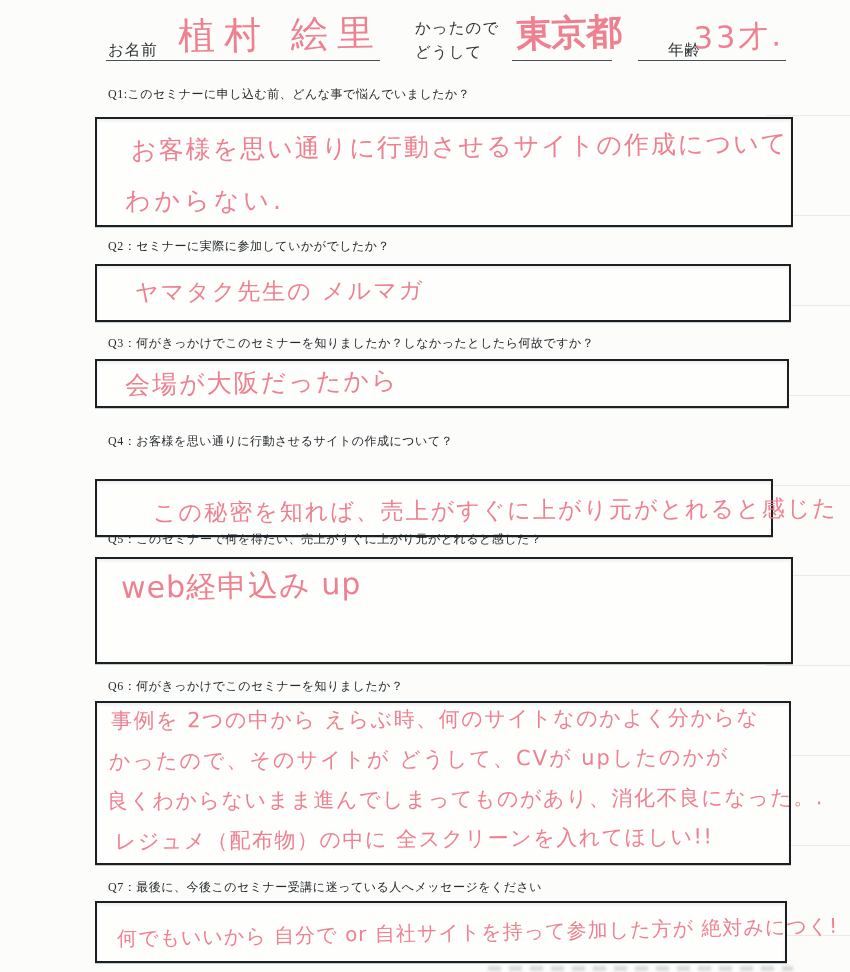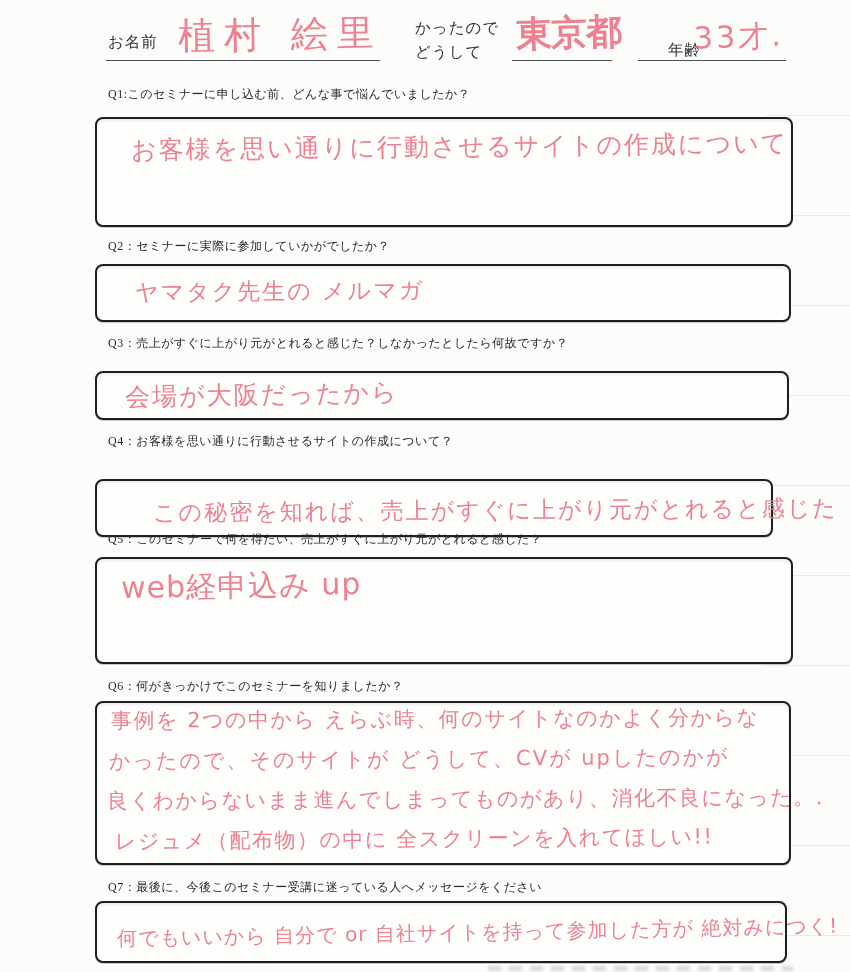--- a/index.html
+++ b/index.html
@@ -24,21 +24,21 @@
     position:absolute;color:var(--ink);
     font-family:"DejaVu Sans",sans-serif;
     white-space:nowrap;line-height:1.15;
   }
   
   .q-label{position:absolute;left:108px;font-size:12px;letter-spacing:0.5px;white-space:nowrap;color:#24292c;text-align:right;}
   .abox{
     position:absolute;left:95px;
     background:#fefefd;
     border:2.4px solid var(--border);
-    border-radius:8px;
+    border-radius:0;
     box-shadow:0 1px 0 rgba(40,60,60,.25), inset 0 2px 3px rgba(150,160,160,.18);
   }
   .abox .hw{position:absolute;}
   .artifact{
     position:absolute;left:488px;top:966px;width:305px;height:5px;
     background:repeating-linear-gradient(90deg, rgba(115,120,124,.4) 0 13px, rgba(115,120,124,0) 13px 21px);
     filter:blur(1.4px);opacity:.65;
   }
 </style>
 </head>
@@ -49,51 +49,52 @@
 <div class="rule" style="top:305px"></div>
 <div class="rule" style="top:395px"></div>
 <div class="rule" style="top:485px"></div>
 <div class="rule" style="top:575px"></div>
 <div class="rule" style="top:665px"></div>
 <div class="rule" style="top:755px"></div>
 <div class="rule" style="top:845px"></div>
 <div class="rule" style="top:935px"></div>
 
 <div>
-  <span class="hdr-label" style="left:108px;top:32px">お名前</span>
+  <span class="hdr-label" style="left:108px;top:40px">お名前</span>
   <div class="hdr-underline" style="left:106px;top:60px;width:274px"></div>
   <span class="hw" style="left:178px;top:14px;font-size:37px;letter-spacing:9px;transform:rotate(-1deg)">植村 絵里</span>
 
   <span class="hdr-label" style="left:415px;top:18px">かったので</span>
   <span class="hdr-label" style="left:415px;top:42px">どうして</span>
   <div class="hdr-underline" style="left:512px;top:60px;width:100px"></div>
   <span class="hw" style="left:516px;top:12px;font-size:36px;font-weight:bold;letter-spacing:-1px;transform:rotate(-2deg)">東京都</span>
 
   <span class="hdr-label" style="left:668px;top:40px">年齢</span>
   <div class="hdr-underline" style="left:638px;top:60px;width:148px"></div>
   <span class="hw" style="left:694px;top:20px;font-size:30px;letter-spacing:3px;transform:rotate(-2deg)">33才.</span>
 </div>
 
 <section>
   <div class="q-label" style="top:86px">Q1:このセミナーに申し込む前、どんな事で悩んでいましたか？</div>
   <div class="abox" style="top:117px;width:694px;height:106px">
     <span class="hw" style="left:34px;top:14px;font-size:25px;letter-spacing:2px;transform:rotate(-0.6deg)">お客様を思い通りに行動させるサイトの作成について</span>
+    <span class="hw" style="left:28px;top:68px;font-size:25px;letter-spacing:4px">わからない.</span>
   </div>
 </section>
 
 <section>
   <div class="q-label" style="top:238px">Q2：セミナーに実際に参加していかがでしたか？</div>
   <div class="abox" style="top:264px;width:692px;height:54px">
     <span class="hw" style="left:38px;top:12px;font-size:23px;letter-spacing:2px;transform:rotate(-0.5deg)">ヤマタク先生の メルマガ</span>
   </div>
 </section>
 
 <section>
-  <div class="q-label" style="top:335px">Q3：売上がすぐに上がり元がとれると感じた？しなかったとしたら何故ですか？</div>
-  <div class="abox" style="top:371px;width:690px;height:45px">
+  <div class="q-label" style="top:335px">Q3：何がきっかけでこのセミナーを知りましたか？しなかったとしたら何故ですか？</div>
+  <div class="abox" style="top:359px;width:690px;height:45px">
     <span class="hw" style="left:28px;top:8px;font-size:25px;letter-spacing:2px;transform:rotate(-1deg)">会場が大阪だったから</span>
   </div>
 </section>
 
 <section>
   <div class="q-label" style="top:433px">Q4：お客様を思い通りに行動させるサイトの作成について？</div>
   <div class="abox" style="top:479px;width:674px;height:54px;overflow:visible">
     <span class="hw" style="left:56px;top:16px;font-size:23px;letter-spacing:2px;transform:rotate(-0.4deg)">この秘密を知れば、売上がすぐに上がり元がとれると感じた</span>
   </div>
 </section>

